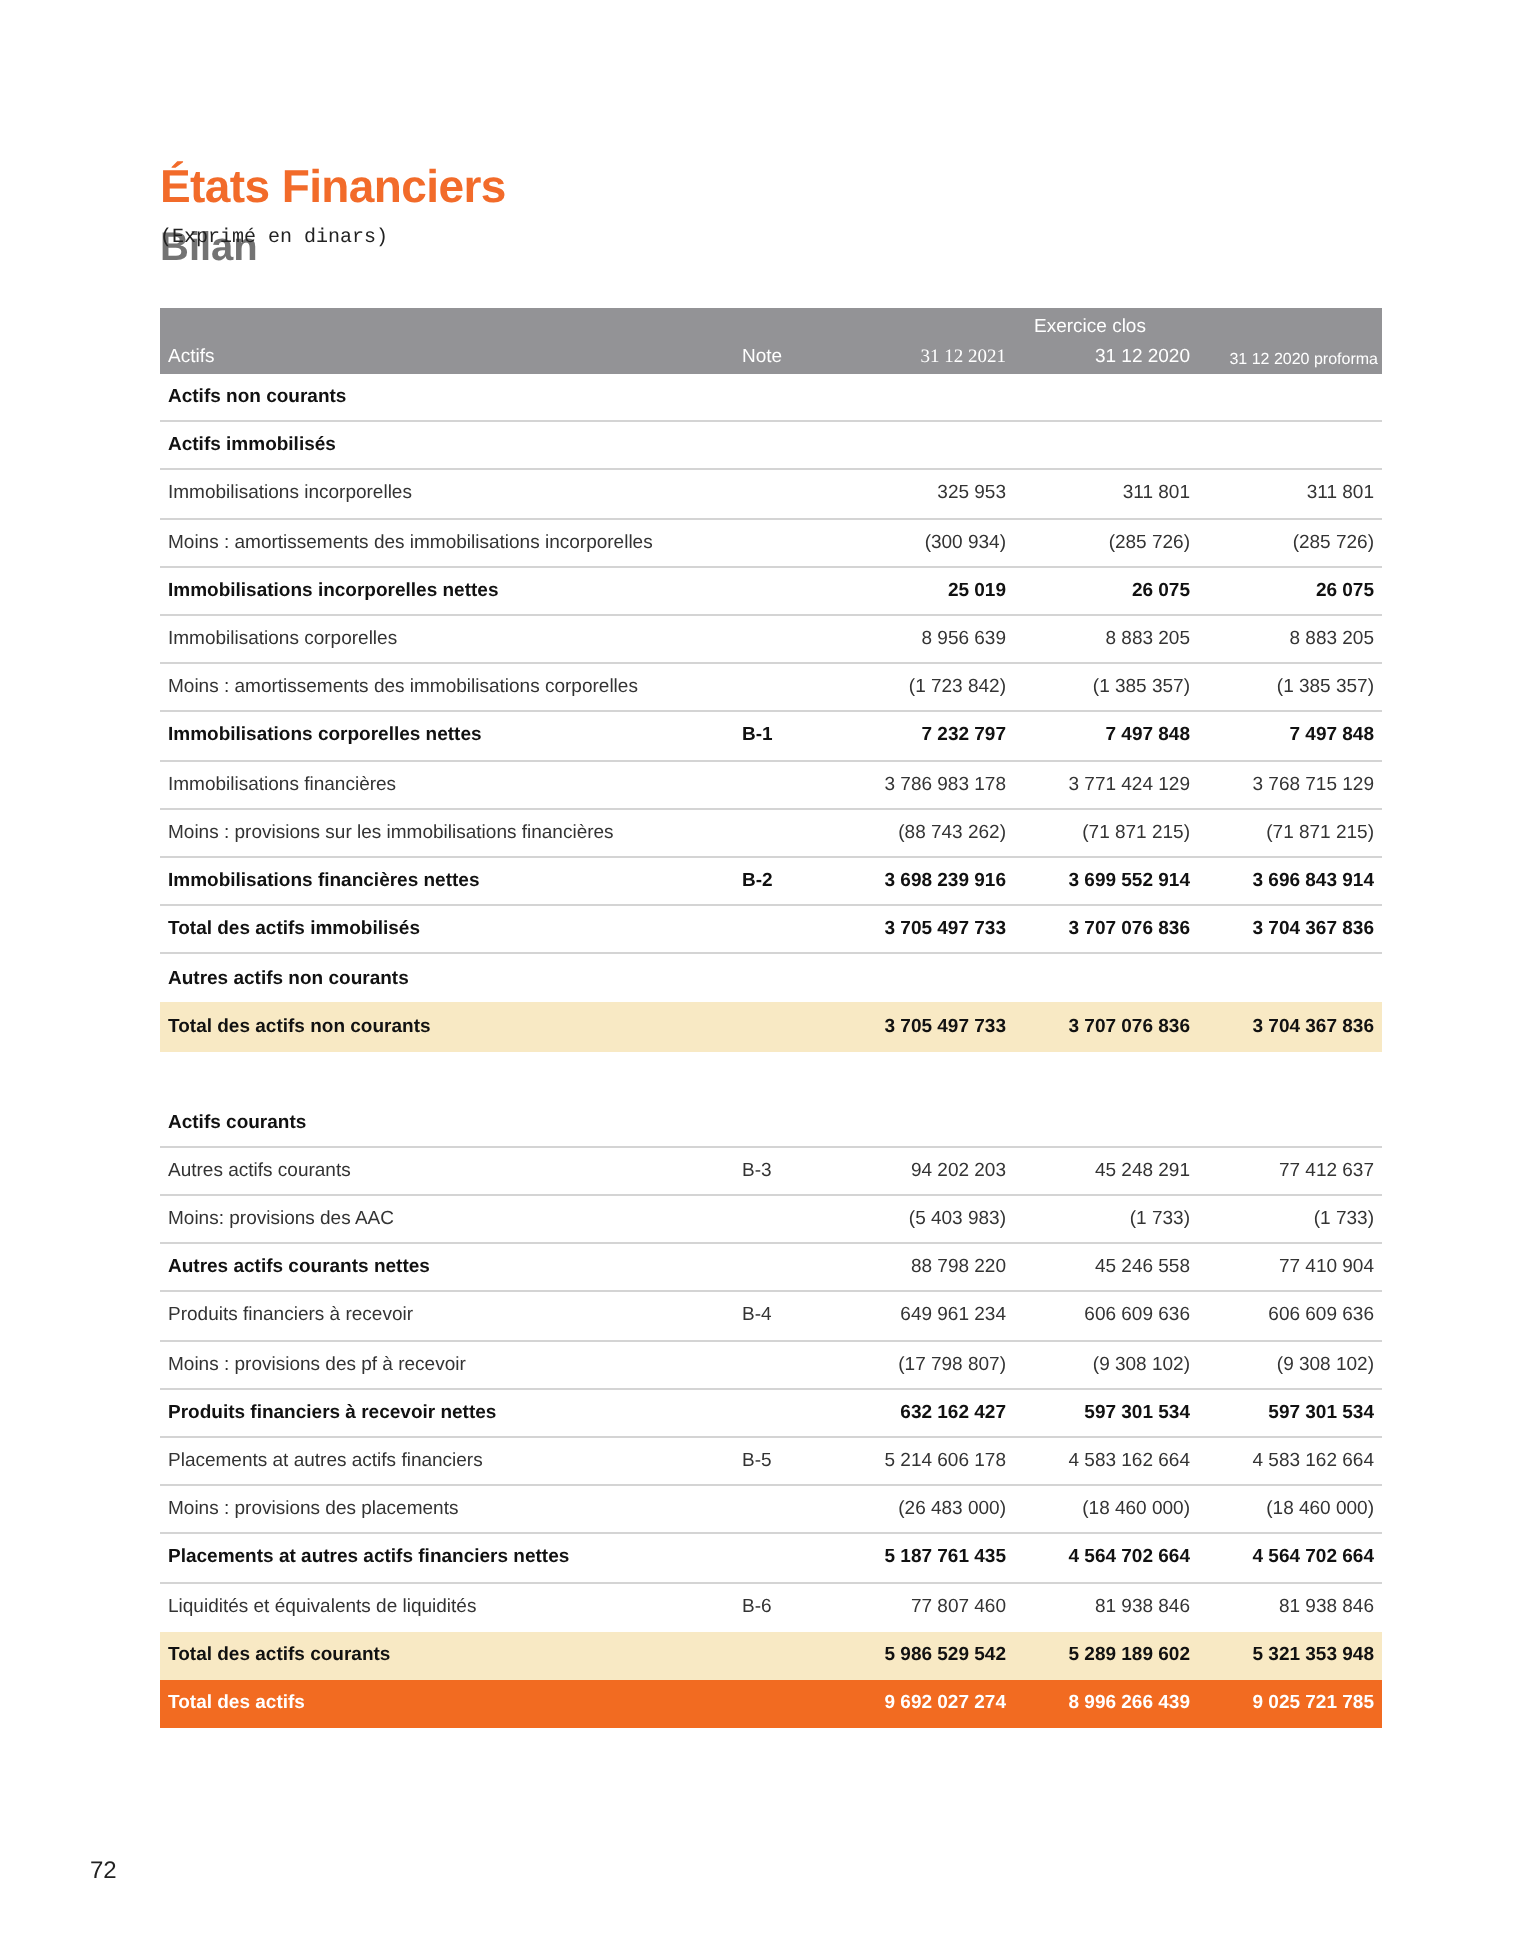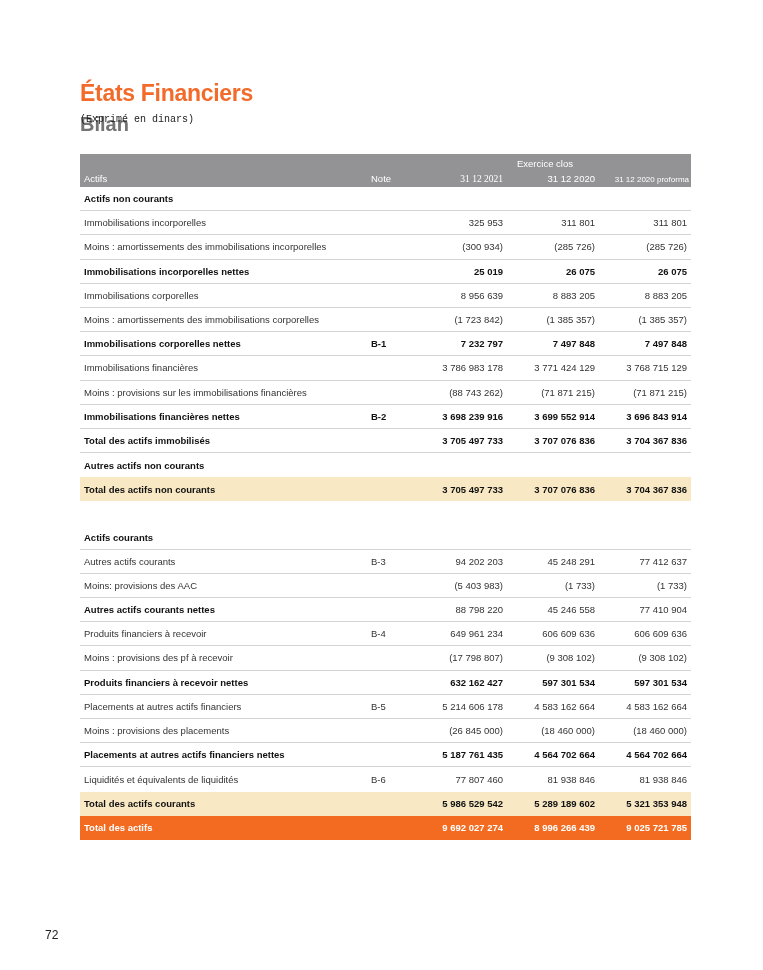--- a/index.html
+++ b/index.html
@@ -41,20 +41,27 @@
     <span class="c" style="left:517px;width:92px;text-align:right;font-size:8px;">31 12 2020 proforma</span>
   </div>
   <div id="rows">
       <div class="row bold">
         <div class="c-label">Actifs non courants</div>
         <div class="c-note"></div>
         <div class="c-v1"></div>
         <div class="c-v2"></div>
         <div class="c-v3"></div>
       </div>
+      <div class="row bold">
+        <div class="c-label">Actifs immobilisés</div>
+        <div class="c-note"></div>
+        <div class="c-v1"></div>
+        <div class="c-v2"></div>
+        <div class="c-v3"></div>
+      </div>
       <div class="row ">
         <div class="c-label">Immobilisations incorporelles</div>
         <div class="c-note"></div>
         <div class="c-v1">325 953</div>
         <div class="c-v2">311 801</div>
         <div class="c-v3">311 801</div>
       </div>
       <div class="row ">
         <div class="c-label">Moins : amortissements des immobilisations incorporelles</div>
         <div class="c-note"></div>
@@ -185,21 +192,21 @@
       <div class="row ">
         <div class="c-label">Placements at autres actifs financiers</div>
         <div class="c-note">B-5</div>
         <div class="c-v1">5 214 606 178</div>
         <div class="c-v2">4 583 162 664</div>
         <div class="c-v3">4 583 162 664</div>
       </div>
       <div class="row ">
         <div class="c-label">Moins : provisions des placements</div>
         <div class="c-note"></div>
-        <div class="c-v1">(26 845 000)</div>
+        <div class="c-v1">(26 483 000)</div>
         <div class="c-v2">(18 460 000)</div>
         <div class="c-v3">(18 460 000)</div>
       </div>
       <div class="row bold">
         <div class="c-label">Placements at autres actifs financiers nettes</div>
         <div class="c-note"></div>
         <div class="c-v1">5 187 761 435</div>
         <div class="c-v2">4 564 702 664</div>
         <div class="c-v3">4 564 702 664</div>
       </div>

